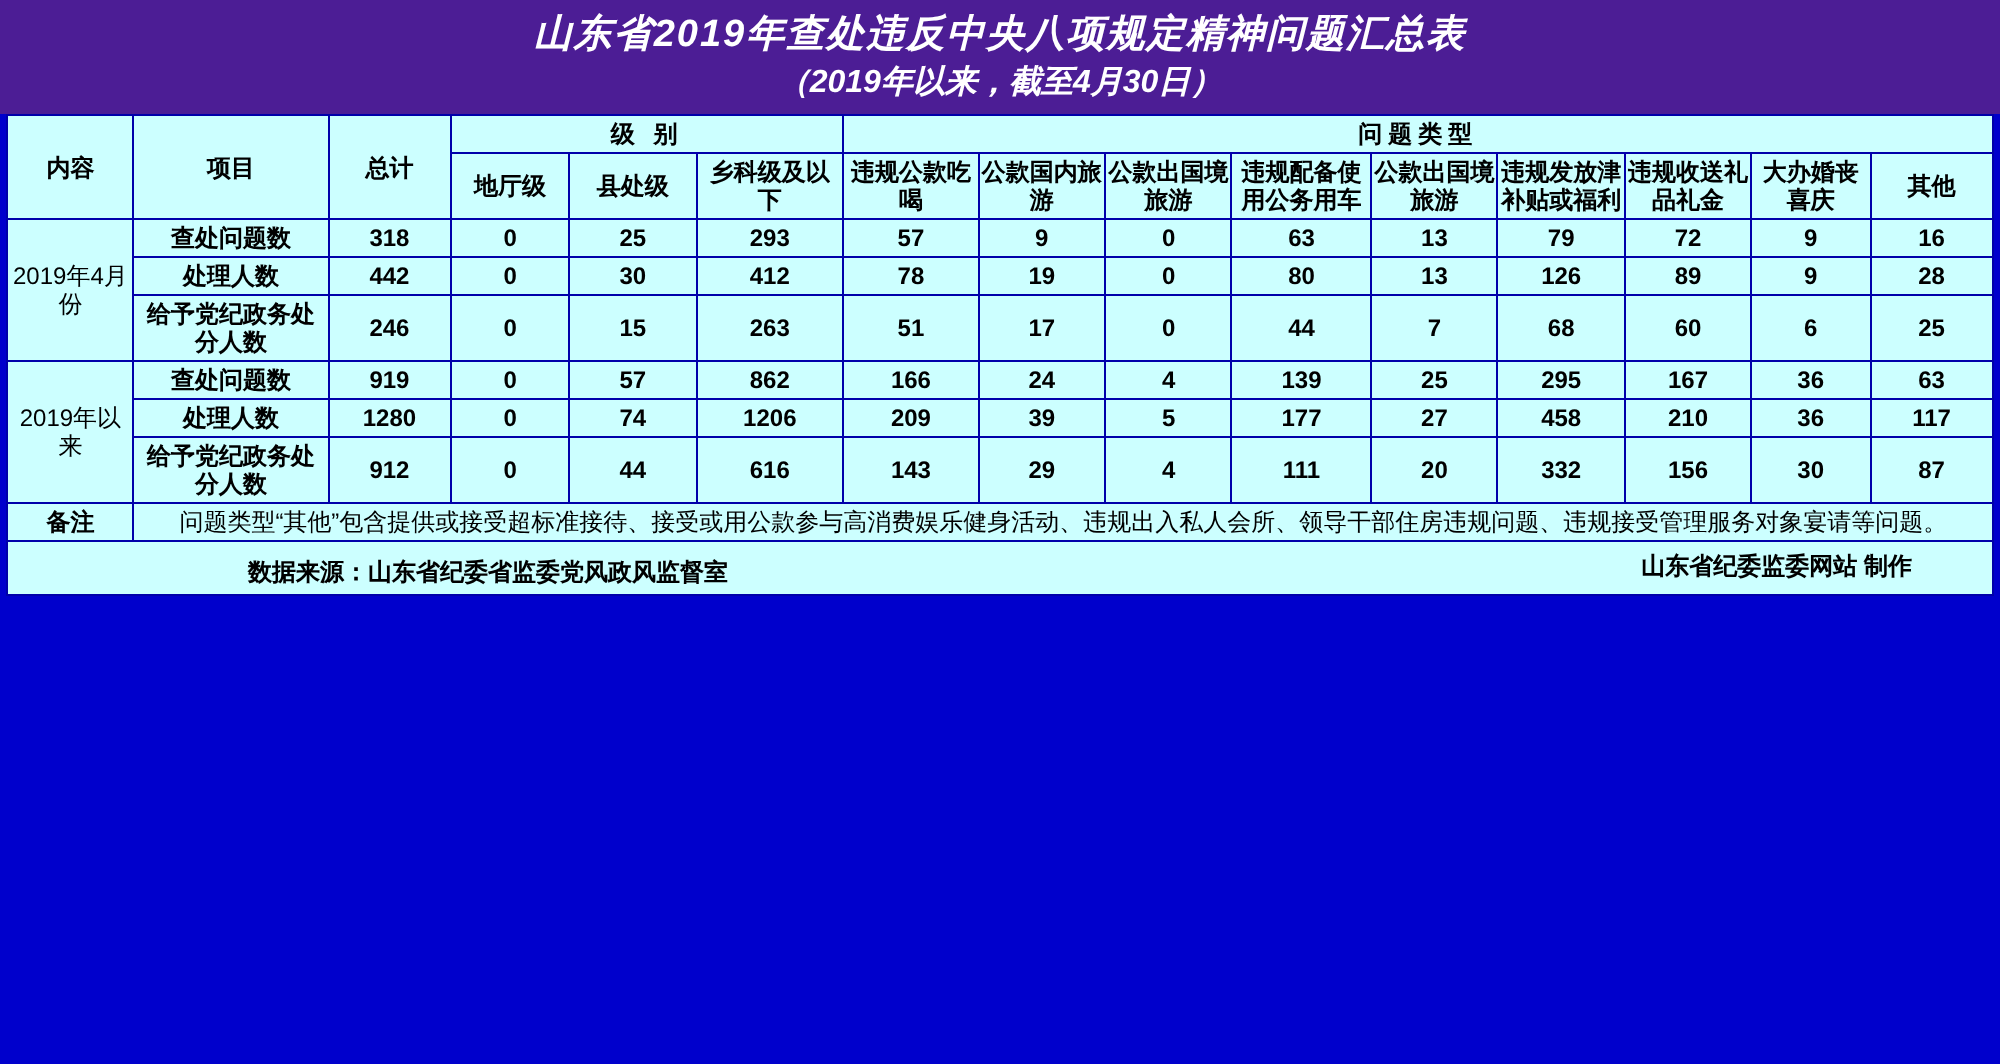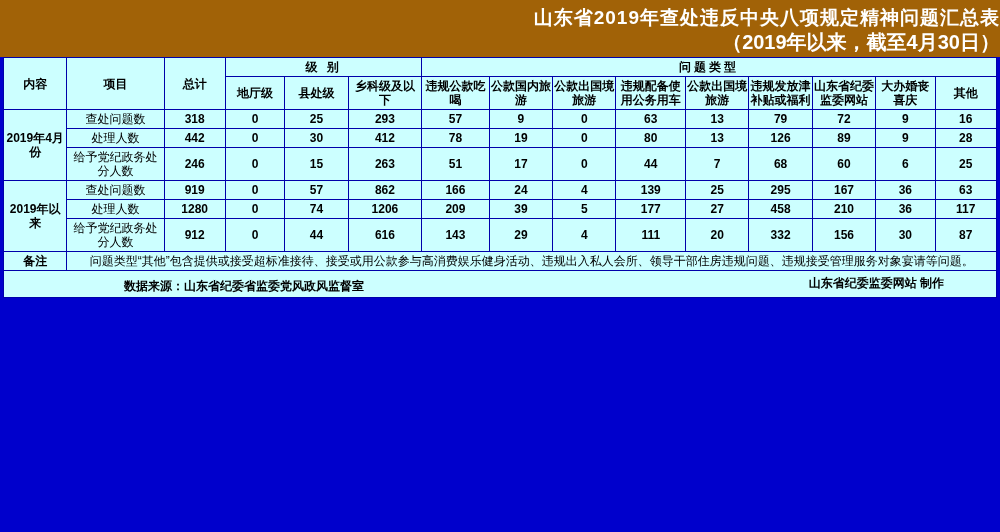--- a/index.html
+++ b/index.html
@@ -14,35 +14,36 @@
     overflow: hidden;
   }
   .sheet {
     width: 1000px;
     height: 532px;
     background: #0000cc;
     box-sizing: border-box;
     position: relative;
   }
   .title-area {
-    background: #a16207;
-    text-align: right;
+    background: #4c1d95;
+    text-align: center;
     padding-top: 6px;
     padding-bottom: 4px;
+    font-style: italic;
   }
   .title-main {
     color: #ffffff;
     font-size: 19px;
     font-weight: bold;
     letter-spacing: 1px;
     line-height: 24px;
   }
   .title-sub {
     color: #ffffff;
-    font-size: 20px;
+    font-size: 16px;
     font-weight: bold;
     line-height: 22px;
     padding-top: 1px;
   }
   table.grid {
     border-collapse: collapse;
     width: 994px;
     margin: 0 auto;
     table-layout: fixed;
   }
@@ -69,27 +70,27 @@
     background: #ccffff;
   }
   .hdr-small {
     font-size: 11.5px;
     font-weight: bold;
     line-height: 13px;
     margin-top: 44px;
   }
   .rowlabel {
     background: #ccccff;
-    font-weight: normal;
+    font-weight: bold;
     font-size: 13px;
     line-height: 16px;
   }
   .period {
     background: #e8d9f2;
-    font-weight: bold;
+    font-weight: normal;
     font-size: 13px;
     line-height: 17px;
     margin-left: 28px;
   }
   .num {
     background: #ccffff;
     font-weight: bold;
     font-size: 13px;
   }
   .total-col {
@@ -116,21 +117,21 @@
     position: relative;
     height: 22px;
   }
   .footer .src {
     position: absolute;
     left: 120px;
     top: 8px;
   }
   .footer .maker {
     position: absolute;
-    right: 52px;
+    right: 40px;
     top: 5px;
   }
 </style>
 </head>
 <body>
 
 <div class="sheet">
 
   <div class="title-area">
     <div class="title-main">山东省2019年查处违反中央八项规定精神问题汇总表</div>
@@ -166,21 +167,21 @@
       <tr>
         <td class="hdr-small">地厅级</td>
         <td class="hdr-small">县处级</td>
         <td class="hdr-small">乡科级及以下</td>
         <td class="hdr-small">违规公款吃喝</td>
         <td class="hdr-small">公款国内旅游</td>
         <td class="hdr-small">公款出国境旅游</td>
         <td class="hdr-small">违规配备使用公务用车</td>
         <td class="hdr-small">公款出国境旅游</td>
         <td class="hdr-small">违规发放津补贴或福利</td>
-        <td class="hdr-small">山东省纪委监委网站</td>
+        <td class="hdr-small">违规收送礼品礼金</td>
         <td class="hdr-small">大办婚丧喜庆</td>
         <td class="hdr-small">其他</td>
       </tr>
 
       <tr>
         <td class="period" rowspan="3" style="height:48px">2019年4月份</td>
         <td class="rowlabel">查处问题数</td>
         <td class="num total-col">318</td>
         <td class="num">0</td>
         <td class="num">25</td>

